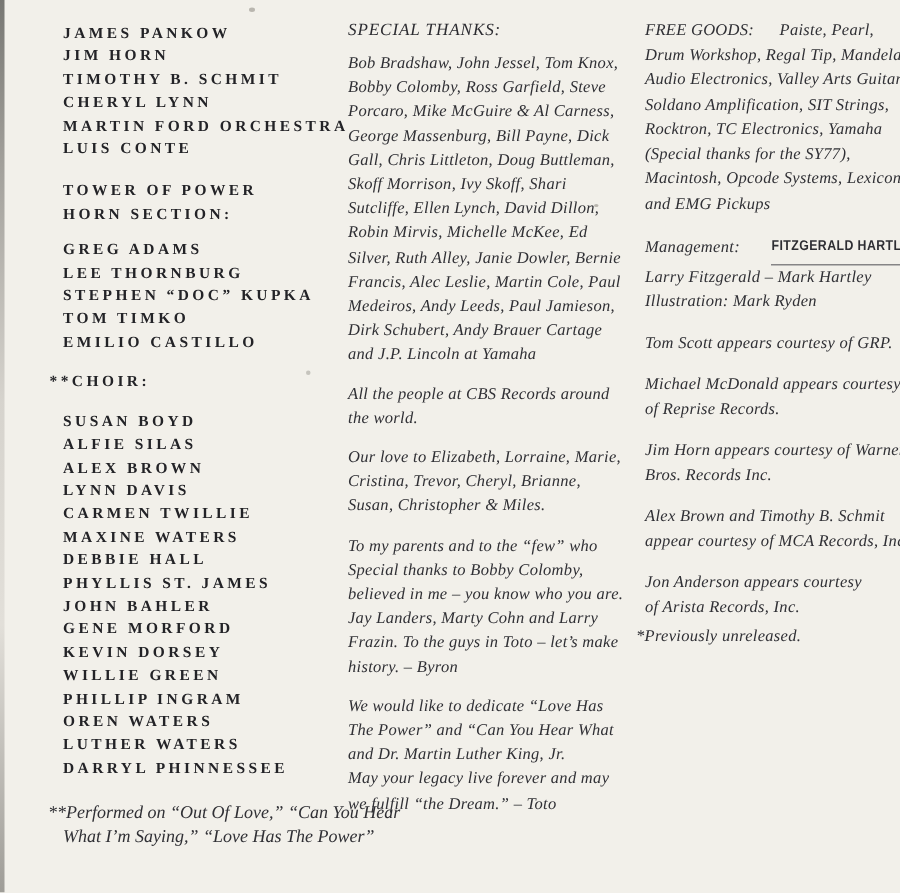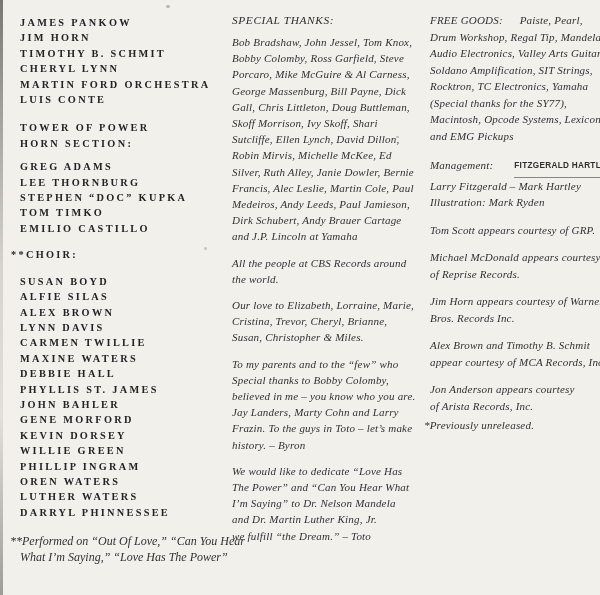--- a/index.html
+++ b/index.html
@@ -10,21 +10,21 @@
   .edge-left{position:absolute;left:0;top:0;width:3px;height:595px;
     background:linear-gradient(#595955 0%,#8d8b86 18%,#cfccc6 45%,#dedbd5 70%,#8a8883 100%);
     opacity:.8;}
   .speck{position:absolute;background:#9a978f;border-radius:50%;opacity:.65;}
   .speck.s1{left:166px;top:5px;width:4px;height:3px;}
   .speck.s2{left:396px;top:136px;width:3px;height:2px;}
   .speck.s3{left:204px;top:247px;width:3px;height:3px;opacity:.5;}
 
   
   .col{position:absolute;top:0;}
-  .col-left{left:20px;top:15px;width:196px;}
+  .col-left{left:42px;top:15px;width:196px;}
   .col-mid{left:232px;top:12px;width:178px;}
   .col-right{left:430px;top:12px;width:162px;}
 
   
   .caps-list div{font-weight:700;font-size:10.3px;letter-spacing:2.3px;
     line-height:15.4px;color:#232327;white-space:nowrap;}
   .gap-sm{margin-top:8px;}
   .gap-md{margin-top:11px;}
   .gap-lg{margin-top:13px;}
   .choir-heading{font-weight:700;font-size:10.3px;letter-spacing:2.3px;
@@ -141,22 +141,22 @@
         <div>To my parents and to the “few” who</div>
         <div>Special thanks to Bobby Colomby,</div>
         <div>believed in me – you know who you are.</div>
         <div>Jay Landers, Marty Cohn and Larry</div>
         <div>Frazin. To the guys in Toto – let’s make</div>
         <div>history. – Byron</div>
       </div>
     <div class="para">
         <div>We would like to dedicate “Love Has</div>
         <div>The Power” and “Can You Hear What</div>
-        <div>I’m Saying” to Dr. Nelson Mandela</div>
         <div>and Dr. Martin Luther King, Jr.</div>
+        <div>May your legacy live forever and may</div>
         <div>we fulfill “the Dream.” – Toto</div>
       </div>
   </div>
 
   <div class="col col-right">
     <div class="para first">
         <div>FREE GOODS:  Paiste, Pearl,</div>
         <div>Drum Workshop, Regal Tip, Mandela</div>
         <div>Audio Electronics, Valley Arts Guitars</div>
         <div>Soldano Amplification, SIT Strings,</div>

